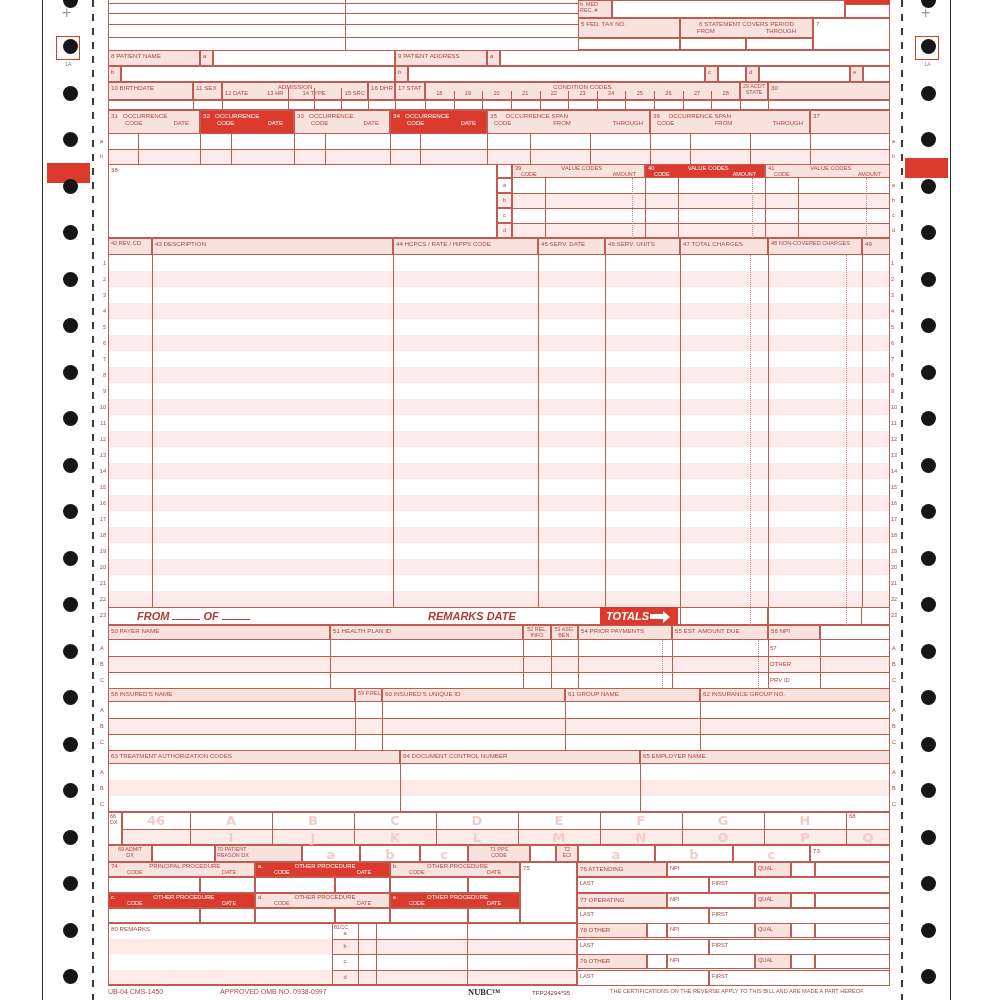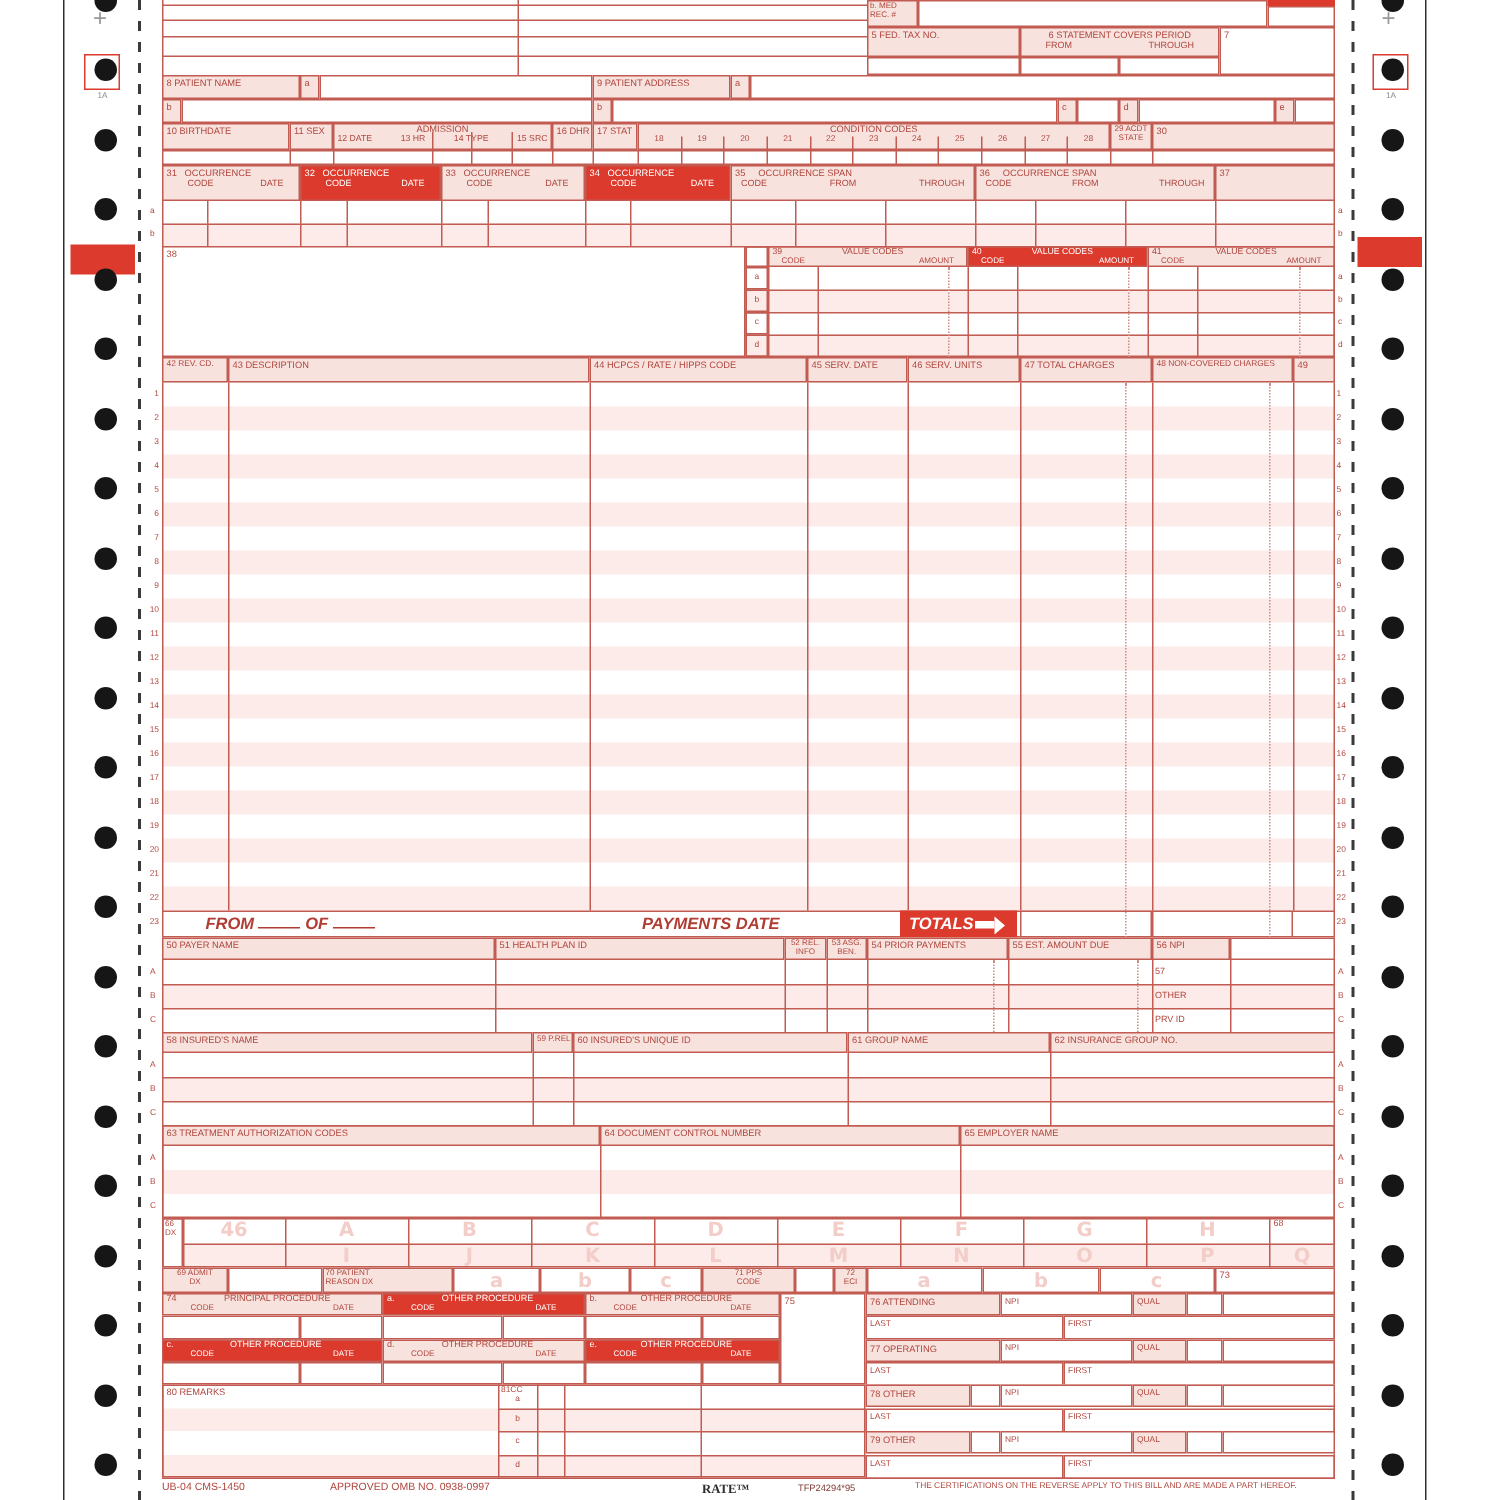--- a/index.html
+++ b/index.html
@@ -277,21 +277,21 @@
       <div class="lb">49</div>
     </div>
 
   <div class="abs" style="left:108px;top:607px;width:782px;height:18px;border-top:1.8px solid var(--ln);border-bottom:1px solid var(--ln);box-sizing:border-box"></div>
   <div class="abs ital" style="left:137px;top:610px">
     <span>FROM</span>
     <span style="display:inline-block;width:28px;border-bottom:1px solid #b13c33"></span>
     <span>OF</span>
     <span style="display:inline-block;width:28px;border-bottom:1px solid #b13c33"></span>
   </div>
-  <div class="abs ital" style="left:428px;top:610px">PAYMENTS DATE</div>
+  <div class="abs ital" style="left:428px;top:610px">REMARKS DATE</div>
   <div class="abs" style="left:600px;top:607px;width:78px;height:18px;background:var(--rd)">
     <span class="ital" style="position:absolute;left:6px;top:3px;color:#fff">TOTALS</span>
     <span class="abs" style="left:50px;top:7px;width:13px;height:5px;background:#fff"></span>
     <span class="abs" style="left:63px;top:3.5px;width:0;height:0;border-left:7px solid #fff;border-top:6px solid transparent;border-bottom:6px solid transparent"></span>
   </div>
   <div class="bx in" style="left:680px;top:607px;width:88px;height:18px"></div>
   <div class="bx in" style="left:768px;top:607px;width:94px;height:18px"></div>
 
   <div class="bx pink" style="left:108px;top:625px;width:222px;height:15px">
       <div class="lb">50 PAYER  NAME</div>
@@ -450,21 +450,21 @@
   <div class="bx in" style="left:468px;top:908px;width:52px;height:15px"></div>
 
   <div class="bx" style="left:108px;top:923px;width:469px;height:62px">
       <div class="lb">80 REMARKS</div>
     </div>
   <div class="abs" style="left:334px;top:924px;font-size:5.6px">81CC</div>
 
   <div class="hl" style="left:108px;top:985px;width:782px;border-top-width:1.6px"></div>
   <div class="abs" style="left:108px;top:988px;font-size:7px">UB-04 CMS-1450</div>
   <div class="abs" style="left:220px;top:988px;font-size:7px">APPROVED OMB NO. 0938-0997</div>
-  <div class="abs" style="left:468px;top:987px;font:bold 8.5px 'Liberation Serif',serif;color:#2c2c2c">RATE™</div>
+  <div class="abs" style="left:468px;top:987px;font:bold 8.5px 'Liberation Serif',serif;color:#2c2c2c">NUBC™</div>
   <div class="abs" style="left:532px;top:989px;font-size:6.2px;color:#7d3a34">TFP24294*95</div>
   <div class="abs" style="left:610px;top:987.5px;font-size:5.6px;white-space:nowrap">THE CERTIFICATIONS ON THE REVERSE APPLY TO THIS BILL AND ARE MADE A PART HEREOF.</div>
 
   <div id="gen" class="abs" style="left:0;top:0;width:1000px;height:1000px">
       <div style="position: absolute; box-sizing: border-box; left: 62.5px; top: -7.5px; width: 15px; height: 15px; border-radius: 50%; background: var(--blk);"></div>
       <div style="position: absolute; box-sizing: border-box; left: 920.5px; top: -7.5px; width: 15px; height: 15px; border-radius: 50%; background: var(--blk);"></div>
       <div style="position: absolute; box-sizing: border-box; left: 62.5px; top: 39px; width: 15px; height: 15px; border-radius: 50%; background: var(--blk);"></div>
       <div style="position: absolute; box-sizing: border-box; left: 920.5px; top: 39px; width: 15px; height: 15px; border-radius: 50%; background: var(--blk);"></div>
       <div style="position: absolute; box-sizing: border-box; left: 62.5px; top: 85.5px; width: 15px; height: 15px; border-radius: 50%; background: var(--blk);"></div>
       <div style="position: absolute; box-sizing: border-box; left: 920.5px; top: 85.5px; width: 15px; height: 15px; border-radius: 50%; background: var(--blk);"></div>

